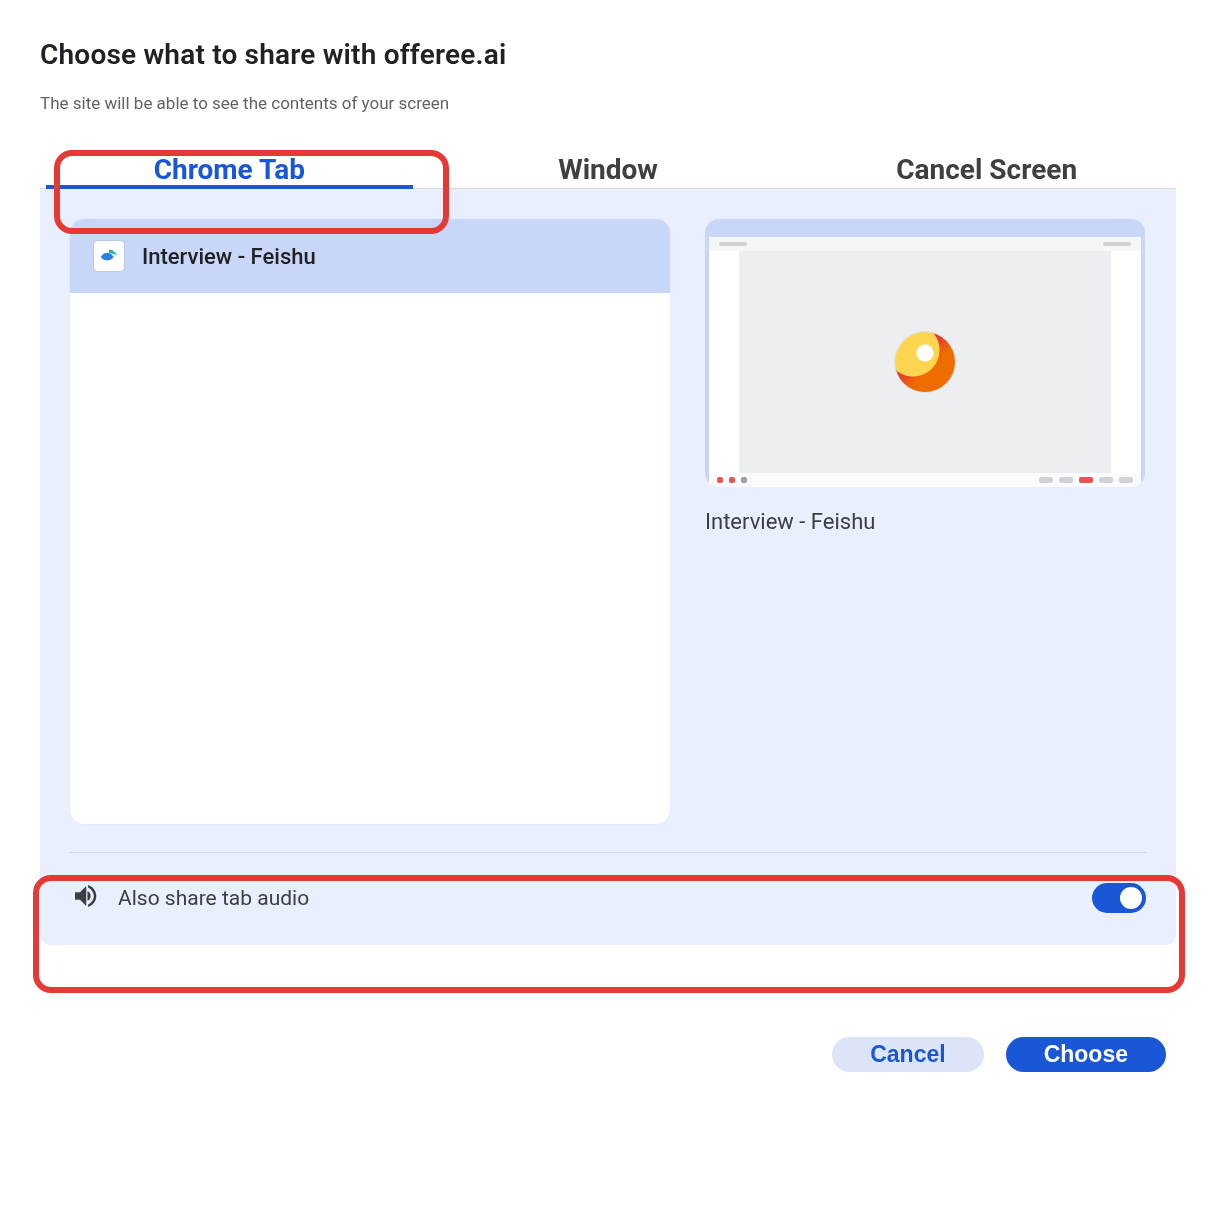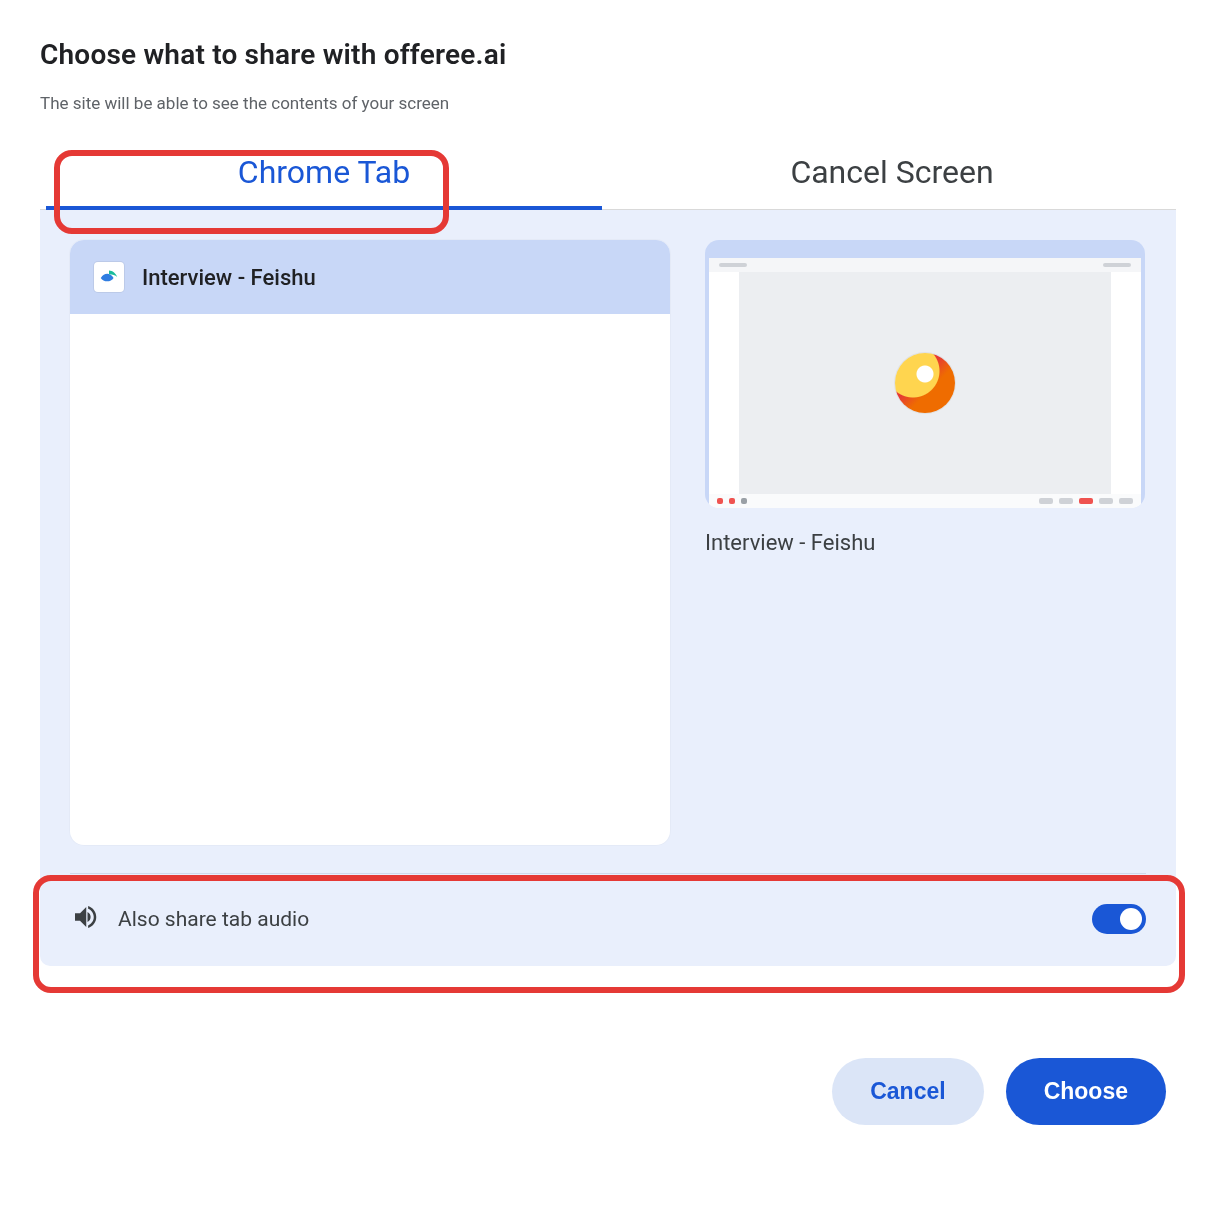--- a/index.html
+++ b/index.html
@@ -38,23 +38,23 @@
 
   
   .tabs {
     display: flex;
     border-bottom: 1px solid #d9d9d9;
     margin-top: 10px;
   }
   .tab {
     flex: 1;
     text-align: center;
-    font-size: 32px;
-    font-weight: 400;
-    padding: 22px 0 18px;
+    font-size: 28px;
+    font-weight: 700;
+    padding: 22px 0 2px;
     color: #3c4043;
     cursor: pointer;
     position: relative;
   }
   .tab.active { color: #1a57d6; }
   .tab.active::after {
     content: "";
     position: absolute;
     left: 6px; right: 6px; bottom: -1px;
     height: 4px;
@@ -179,38 +179,39 @@
   }
 
   
   .footer {
     display: flex; justify-content: flex-end; gap: 22px;
     margin-top: 92px;
     padding-right: 10px;
   }
   .btn {
     font-size: 23px; font-weight: 600;
-    padding: 20px 38px;
+    padding: 4px 38px;
     border-radius: 34px;
     border: none; cursor: pointer;
   }
   .btn-secondary { background: #dbe5f7; color: #1a57d6; }
   .btn-primary   { background: #1a57d6; color: #fff; }
 </style>
 </head>
 <body>
 
 <div class="highlight-tab"></div>
 <div class="highlight-audio"></div>
 
 <h1 class="title">Choose what to share with offeree.ai</h1>
 <p class="subtitle">The site will be able to see the contents of your screen</p>
 
 <div class="tabs">
   <div class="tab active">Chrome Tab</div>
+  <div class="tab">Window</div>
   <div class="tab">Cancel Screen</div>
 </div>
 
 <div class="panel">
   <div class="columns">
 
     <div class="left-col">
       <div class="tab-row">
         <span class="favicon">
           <svg viewBox="0 0 24 24">

